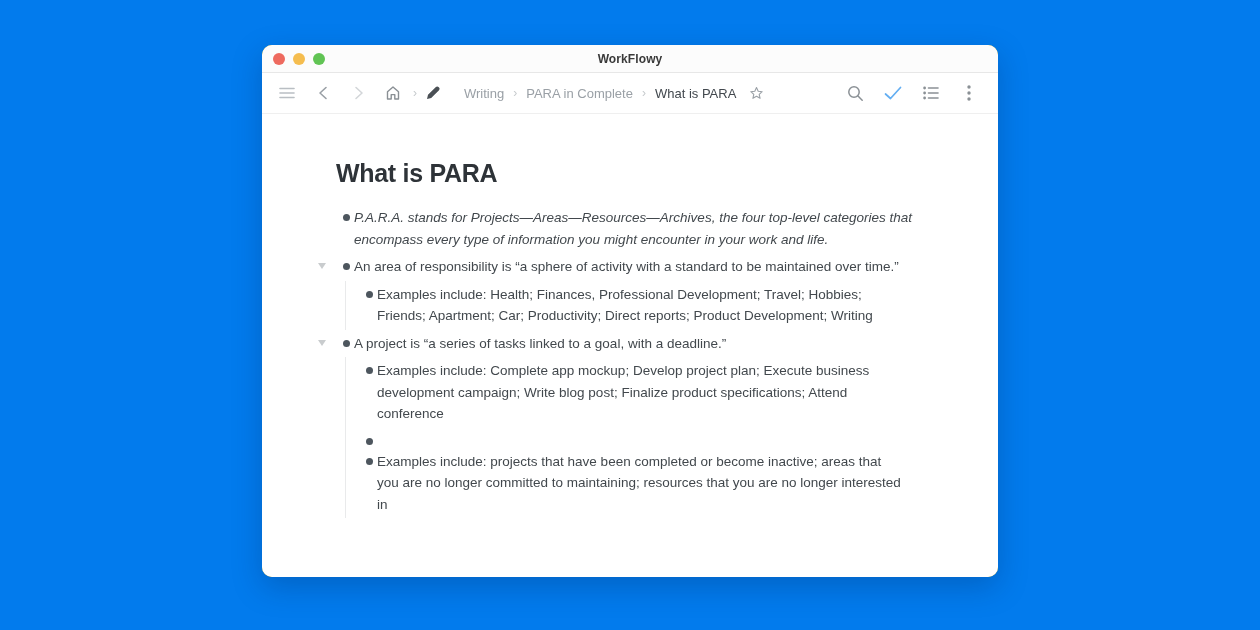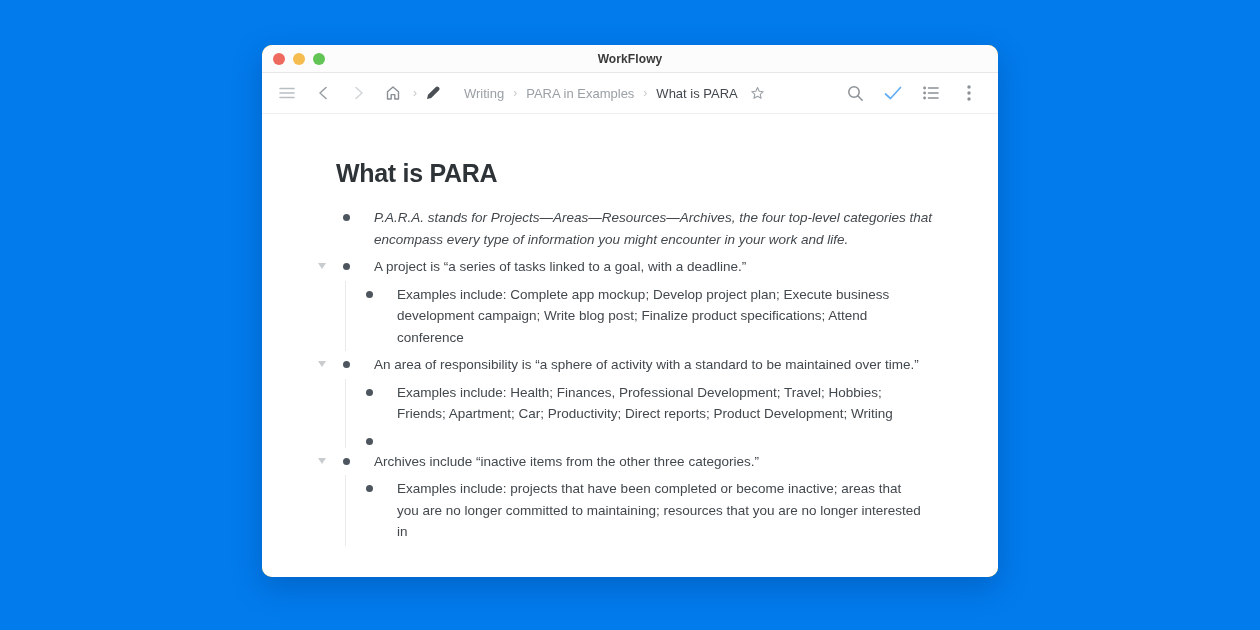--- a/index.html
+++ b/index.html
@@ -57,21 +57,21 @@
     padding-top:7px; cursor:pointer;
   }
   .tri {
     width:0; height:0; border-left:4.5px solid transparent; border-right:4.5px solid transparent;
     border-top:6px solid #c9ccce;
   }
   .bullet {
     width:16px; flex:0 0 16px; display:flex; justify-content:center; padding-top:7px; cursor:pointer;
   }
   .bdot { width:7px; height:7px; border-radius:50%; background:#4d565e; }
-  .text { max-width:566px; cursor:text;margin-left:20px; }
+  .text { max-width:566px; cursor:text; }
   .text.italic { font-style:italic; }
   .children {
     margin-left:27px; border-left:1px solid #e9eaeb; padding-left:15px;
   }
   .children .text { max-width:527px; }
 </style>
 </head>
 <body>
 
 <div class="window">
@@ -116,21 +116,21 @@
       </div>
       <span class="sep">›</span>
       <div class="crumb">
         <svg width="14" height="14" viewBox="0 0 14 14">
           <path d="M9.6 1.2 a1.9 1.9 0 0 1 3.2 3.2 L5.2 12 L1 13 L2 8.8 Z" fill="#4a5055"></path>
         </svg>
         <span>Writing</span>
       </div>
       <span class="sep">›</span>
       <div class="crumb">
-        <span>PARA in Examples</span>
+        <span>PARA in Complete</span>
       </div>
       <span class="sep">›</span>
       <div class="crumb current">
         <span>What is PARA</span>
       </div>
       <div class="tool-btn">
         <svg width="15" height="15" viewBox="0 0 15 15">
           <path d="M7.5 1.6 L9.2 5.3 L13.2 5.7 L10.2 8.4 L11.1 12.3 L7.5 10.2 L3.9 12.3 L4.8 8.4 L1.8 5.7 L5.8 5.3 Z" fill="none" stroke="#9aa0a6" stroke-width="1.1" stroke-linejoin="round"></path>
         </svg>
       </div>
@@ -190,72 +190,63 @@
       </div>
 
       <div class="node">
         <div class="row">
           <div class="toggle">
               <div class="tri"></div>
             </div>
           <div class="bullet">
               <div class="bdot"></div>
             </div>
-          <div class="text">A project is “a series of tasks linked to a goal, with a deadline.”</div>
-        </div>
-        <div class="children">
-          <div class="row">
-            <div class="bullet">
-                <div class="bdot"></div>
-              </div>
-            <div class="text">Examples include: Complete app mockup; Develop project plan; Execute business development campaign; Write blog post; Finalize product specifications; Attend conference</div>
+          <div class="text">An area of responsibility is “a sphere of activity with a standard to be maintained over time.”</div>
+        </div>
+        <div class="children">
+          <div class="row">
+            <div class="bullet">
+                <div class="bdot"></div>
+              </div>
+            <div class="text">Examples include: Health; Finances, Professional Development; Travel; Hobbies; Friends; Apartment; Car; Productivity; Direct reports; Product Development; Writing</div>
           </div>
         </div>
       </div>
 
       <div class="node">
         <div class="row">
           <div class="toggle">
               <div class="tri"></div>
             </div>
           <div class="bullet">
               <div class="bdot"></div>
             </div>
-          <div class="text">An area of responsibility is “a sphere of activity with a standard to be maintained over time.”</div>
-        </div>
-        <div class="children">
-          <div class="row">
-            <div class="bullet">
-                <div class="bdot"></div>
-              </div>
-            <div class="text">Examples include: Health; Finances, Professional Development; Travel; Hobbies; Friends; Apartment; Car; Productivity; Direct reports; Product Development; Writing</div>
-          </div>
-        </div>
-      </div>
-
-      <div class="node">
-        <div class="children">
-          <div class="row">
-            <div class="bullet">
-                <div class="bdot"></div>
-              </div>
-          </div>
-        </div>
-      </div>
-
-      <div class="node">
-        <div class="row">
-          <div class="toggle">
-              <div class="tri"></div>
-            </div>
-          <div class="bullet">
-              <div class="bdot"></div>
-            </div>
-          <div class="text">Archives include “inactive items from the other three categories.”</div>
-        </div>
+          <div class="text">A project is “a series of tasks linked to a goal, with a deadline.”</div>
+        </div>
+        <div class="children">
+          <div class="row">
+            <div class="bullet">
+                <div class="bdot"></div>
+              </div>
+            <div class="text">Examples include: Complete app mockup; Develop project plan; Execute business development campaign; Write blog post; Finalize product specifications; Attend conference</div>
+          </div>
+        </div>
+      </div>
+
+      <div class="node">
+        <div class="children">
+          <div class="row">
+            <div class="bullet">
+                <div class="bdot"></div>
+              </div>
+          </div>
+        </div>
+      </div>
+
+      <div class="node">
         <div class="children">
           <div class="row">
             <div class="bullet">
                 <div class="bdot"></div>
               </div>
             <div class="text">Examples include: projects that have been completed or become inactive; areas that you are no longer committed to maintaining; resources that you are no longer interested in</div>
           </div>
         </div>
       </div>
 

